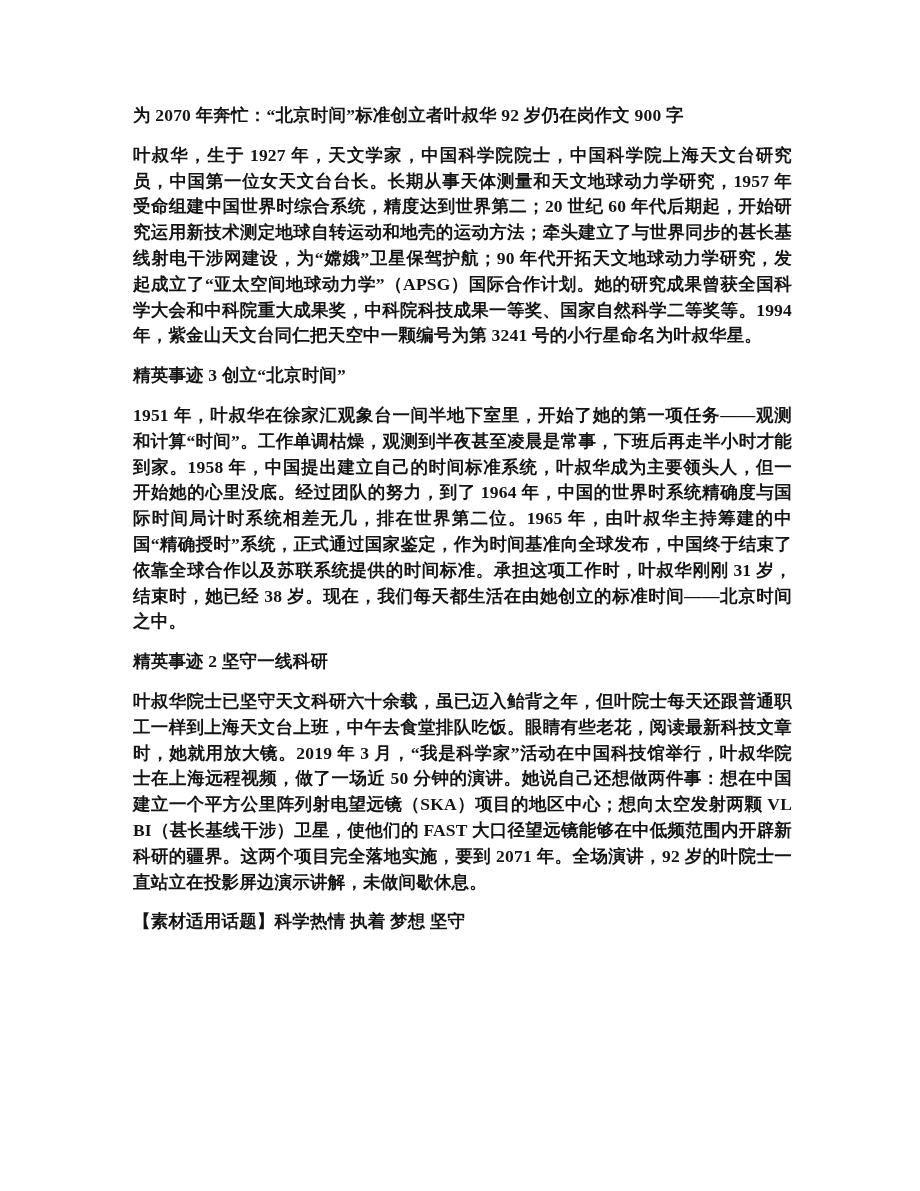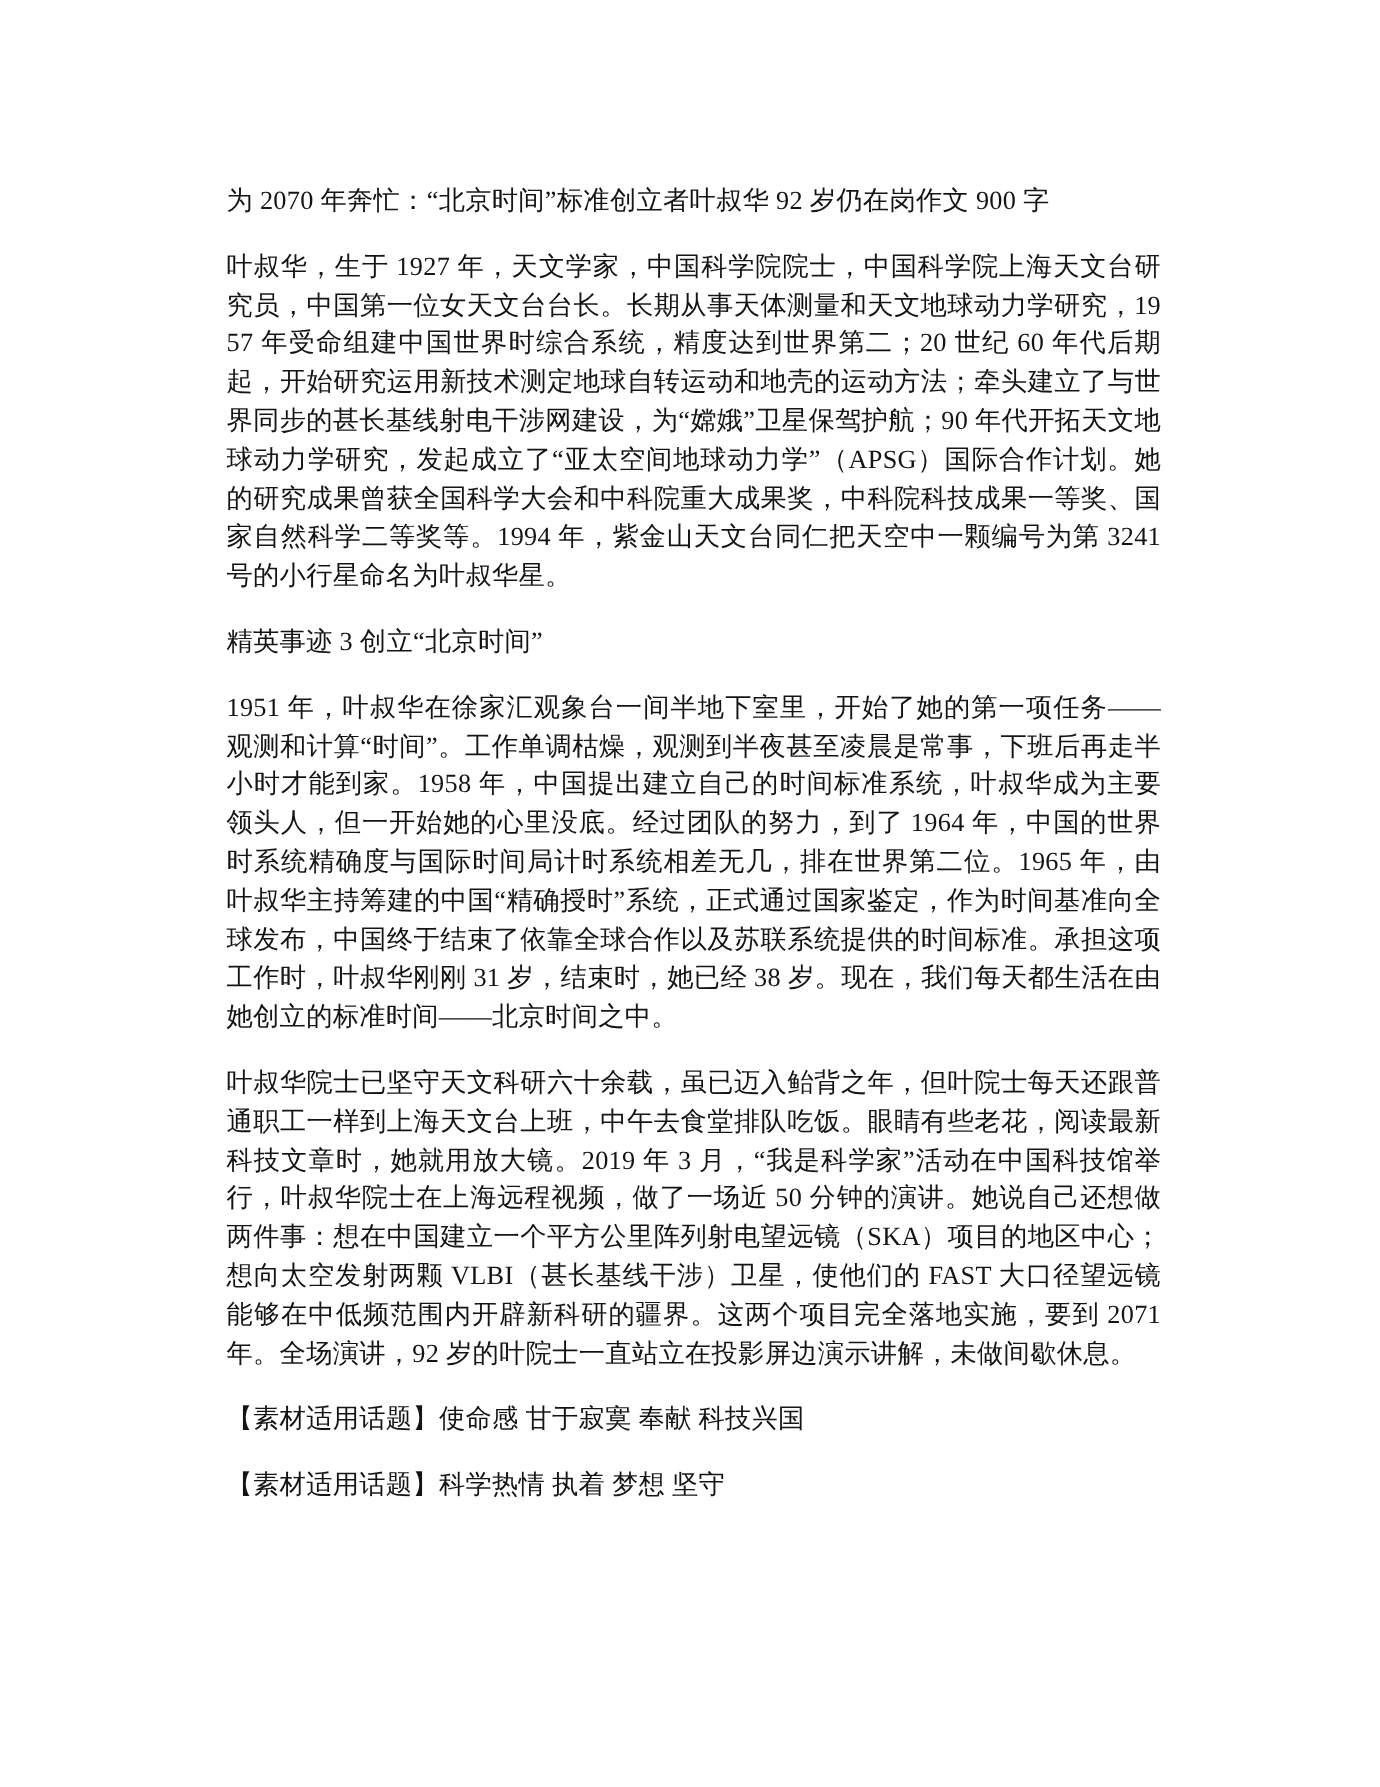--- a/index.html
+++ b/index.html
@@ -15,44 +15,45 @@
     overflow: hidden;
   }
   .page {
     box-sizing: border-box;
     width: 920px;
     height: 1191px;
     padding: 103px 128px 0 133px;
     background: #ffffff;
   }
   .page p {
-    margin: 18px;
+    margin: 0;
     font-size: 17.5px;
     line-height: 25.8px;
     text-align: justify;
     text-justify: inter-ideograph;
     letter-spacing: 0.2px;
     word-break: break-all;
+    font-weight: bold;
   }
   .page p + p {
     margin-top: 14px;
   }
 </style>
 </head>
 <body>
 
 <div class="page">
   <p>为 2070 年奔忙：“北京时间”标准创立者叶叔华 92 岁仍在岗作文 900 字</p>
 
 
   <p>叶叔华，生于 1927 年，天文学家，中国科学院院士，中国科学院上海天文台研究员，中国第一位女天文台台长。长期从事天体测量和天文地球动力学研究，1957 年受命组建中国世界时综合系统，精度达到世界第二；20 世纪 60 年代后期起，开始研究运用新技术测定地球自转运动和地壳的运动方法；牵头建立了与世界同步的甚长基线射电干涉网建设，为“嫦娥”卫星保驾护航；90 年代开拓天文地球动力学研究，发起成立了“亚太空间地球动力学”（APSG）国际合作计划。她的研究成果曾获全国科学大会和中科院重大成果奖，中科院科技成果一等奖、国家自然科学二等奖等。1994 年，紫金山天文台同仁把天空中一颗编号为第 3241 号的小行星命名为叶叔华星。</p>
 
   <p>精英事迹 3 创立“北京时间”</p>
 
   <p>1951 年，叶叔华在徐家汇观象台一间半地下室里，开始了她的第一项任务——观测和计算“时间”。工作单调枯燥，观测到半夜甚至凌晨是常事，下班后再走半小时才能到家。1958 年，中国提出建立自己的时间标准系统，叶叔华成为主要领头人，但一开始她的心里没底。经过团队的努力，到了 1964 年，中国的世界时系统精确度与国际时间局计时系统相差无几，排在世界第二位。1965 年，由叶叔华主持筹建的中国“精确授时”系统，正式通过国家鉴定，作为时间基准向全球发布，中国终于结束了依靠全球合作以及苏联系统提供的时间标准。承担这项工作时，叶叔华刚刚 31 岁，结束时，她已经 38 岁。现在，我们每天都生活在由她创立的标准时间——北京时间之中。</p>
 
+  <p>精英事迹 2 坚守一线科研</p>
 
   <p>叶叔华院士已坚守天文科研六十余载，虽已迈入鲐背之年，但叶院士每天还跟普通职工一样到上海天文台上班，中午去食堂排队吃饭。眼睛有些老花，阅读最新科技文章时，她就用放大镜。2019 年 3 月，“我是科学家”活动在中国科技馆举行，叶叔华院士在上海远程视频，做了一场近 50 分钟的演讲。她说自己还想做两件事：想在中国建立一个平方公里阵列射电望远镜（SKA）项目的地区中心；想向太空发射两颗 VLBI（甚长基线干涉）卫星，使他们的 FAST 大口径望远镜能够在中低频范围内开辟新科研的疆界。这两个项目完全落地实施，要到 2071 年。全场演讲，92 岁的叶院士一直站立在投影屏边演示讲解，未做间歇休息。</p>
 
-  <p>【素材适用话题】使命感 甘于寂寞 奉献 科技兴国</p>
 
   <p>【素材适用话题】科学热情 执着 梦想 坚守</p>
 </div>
 
 </body></html>

